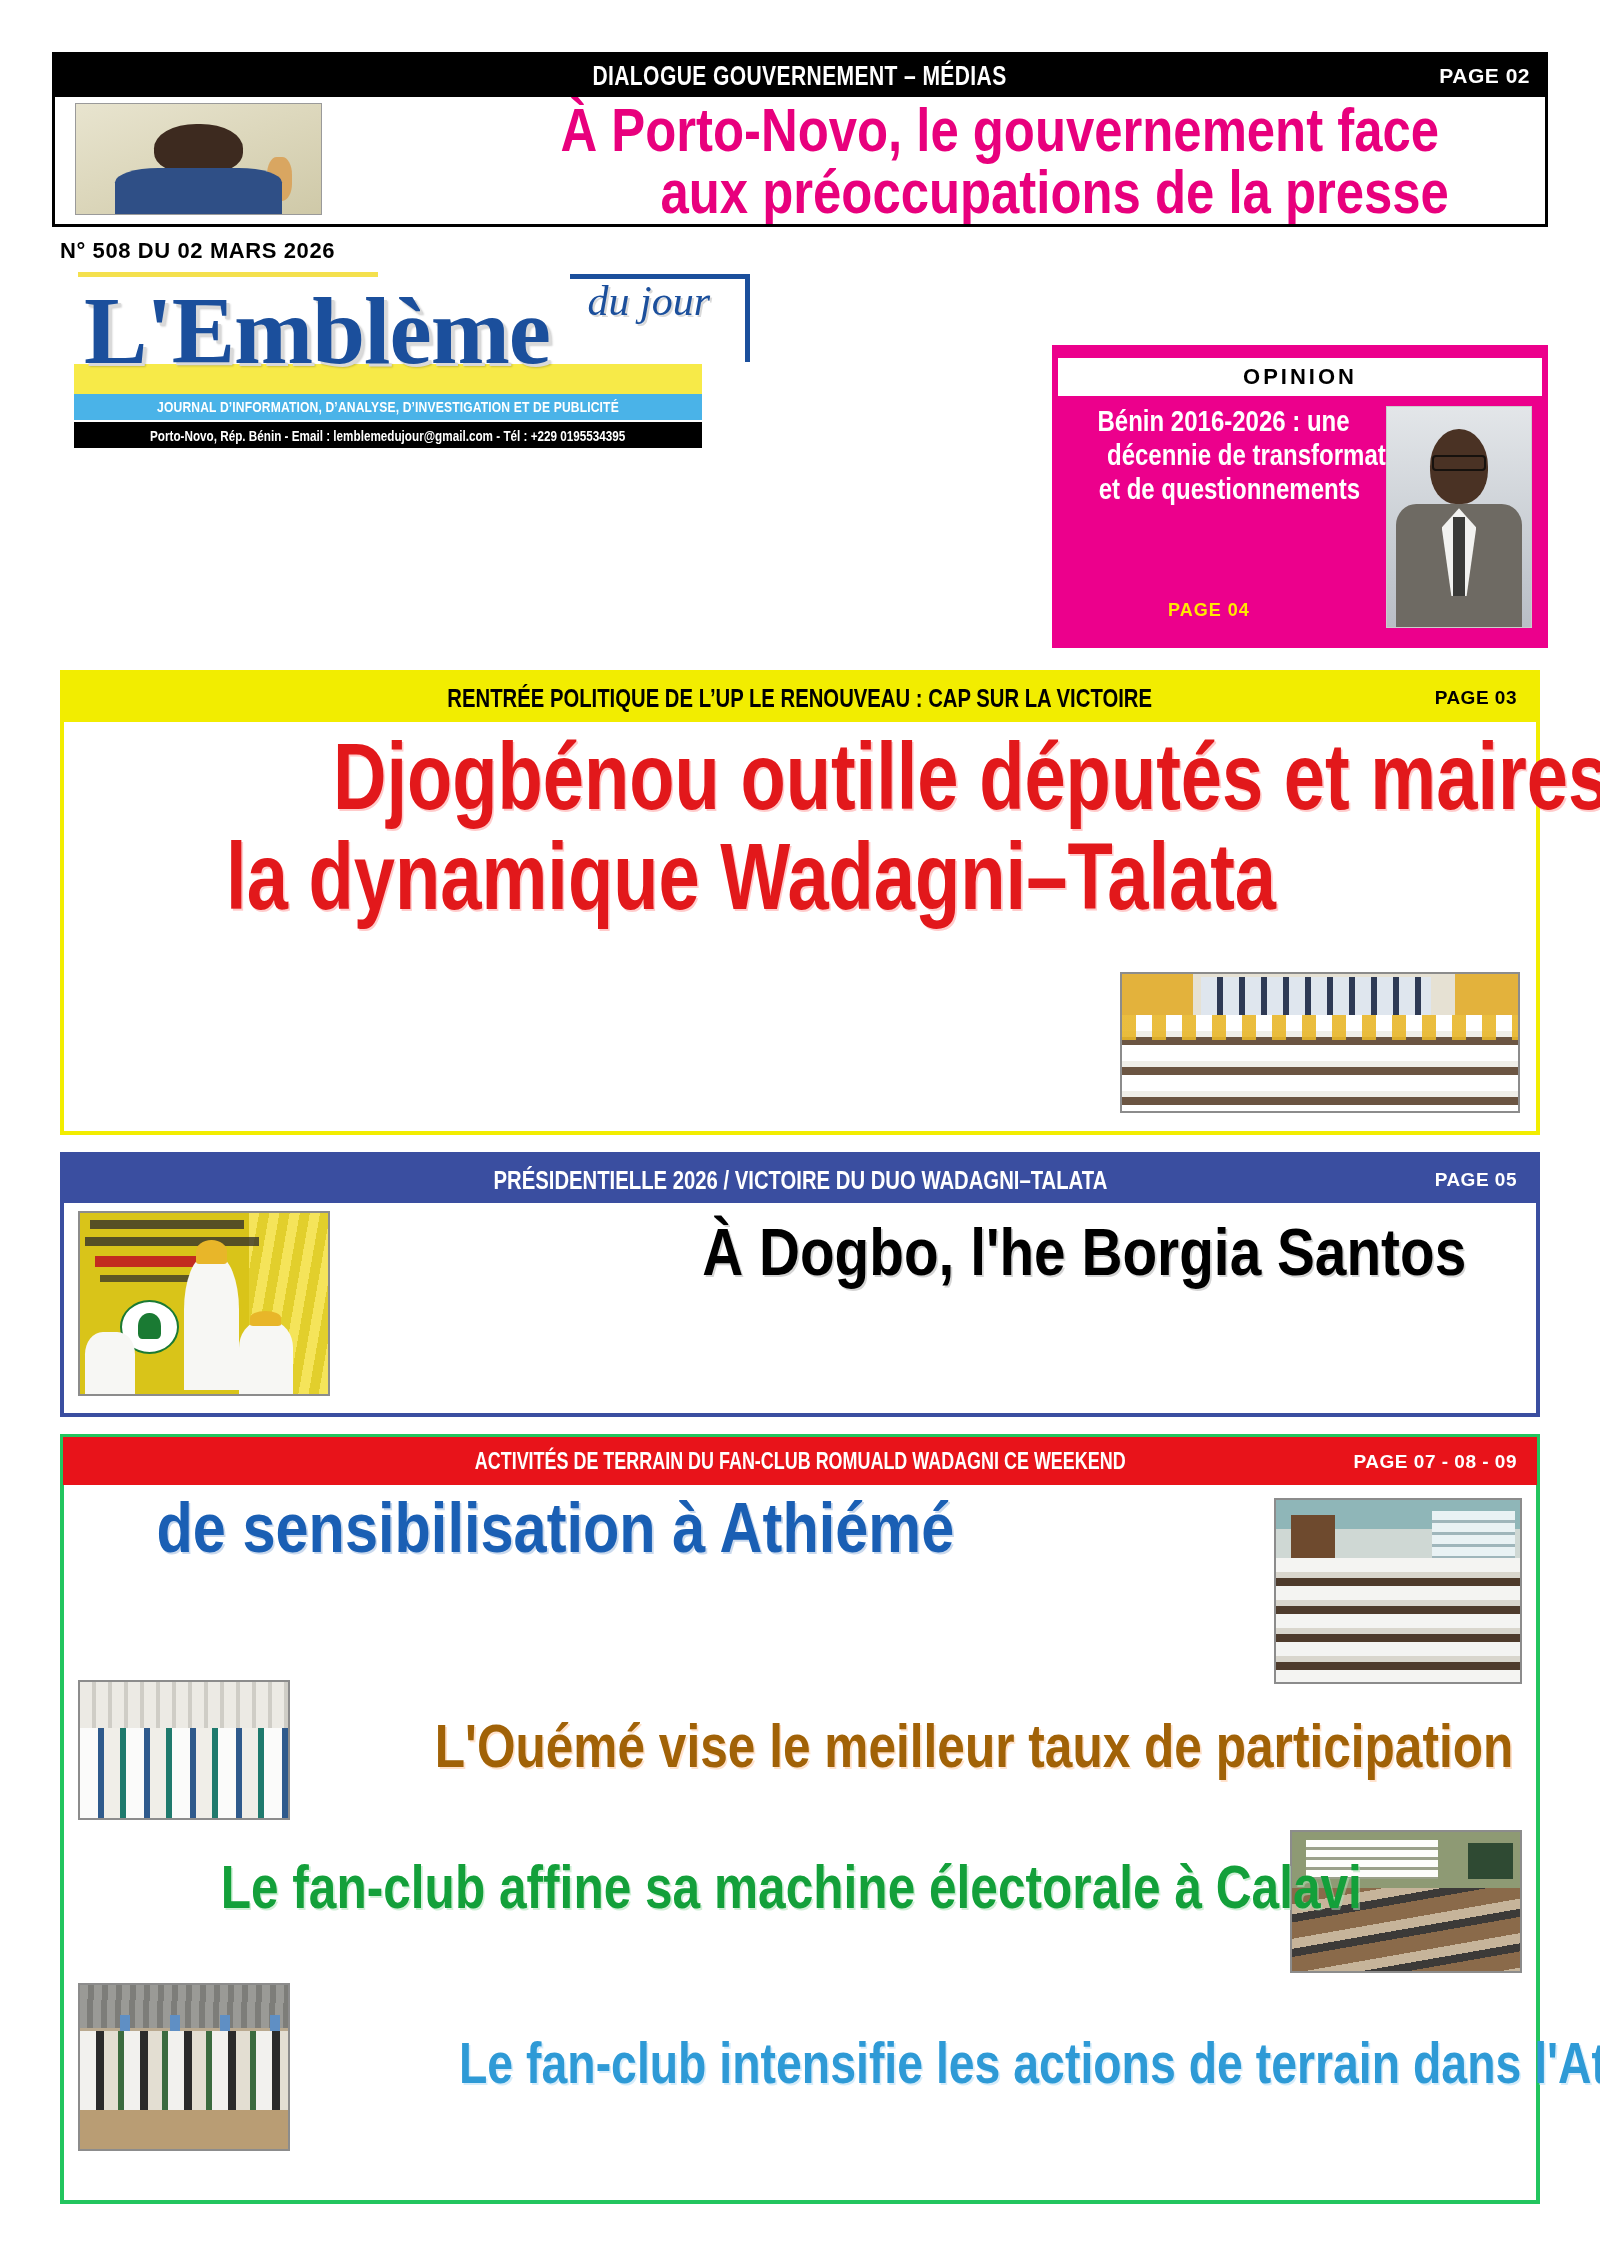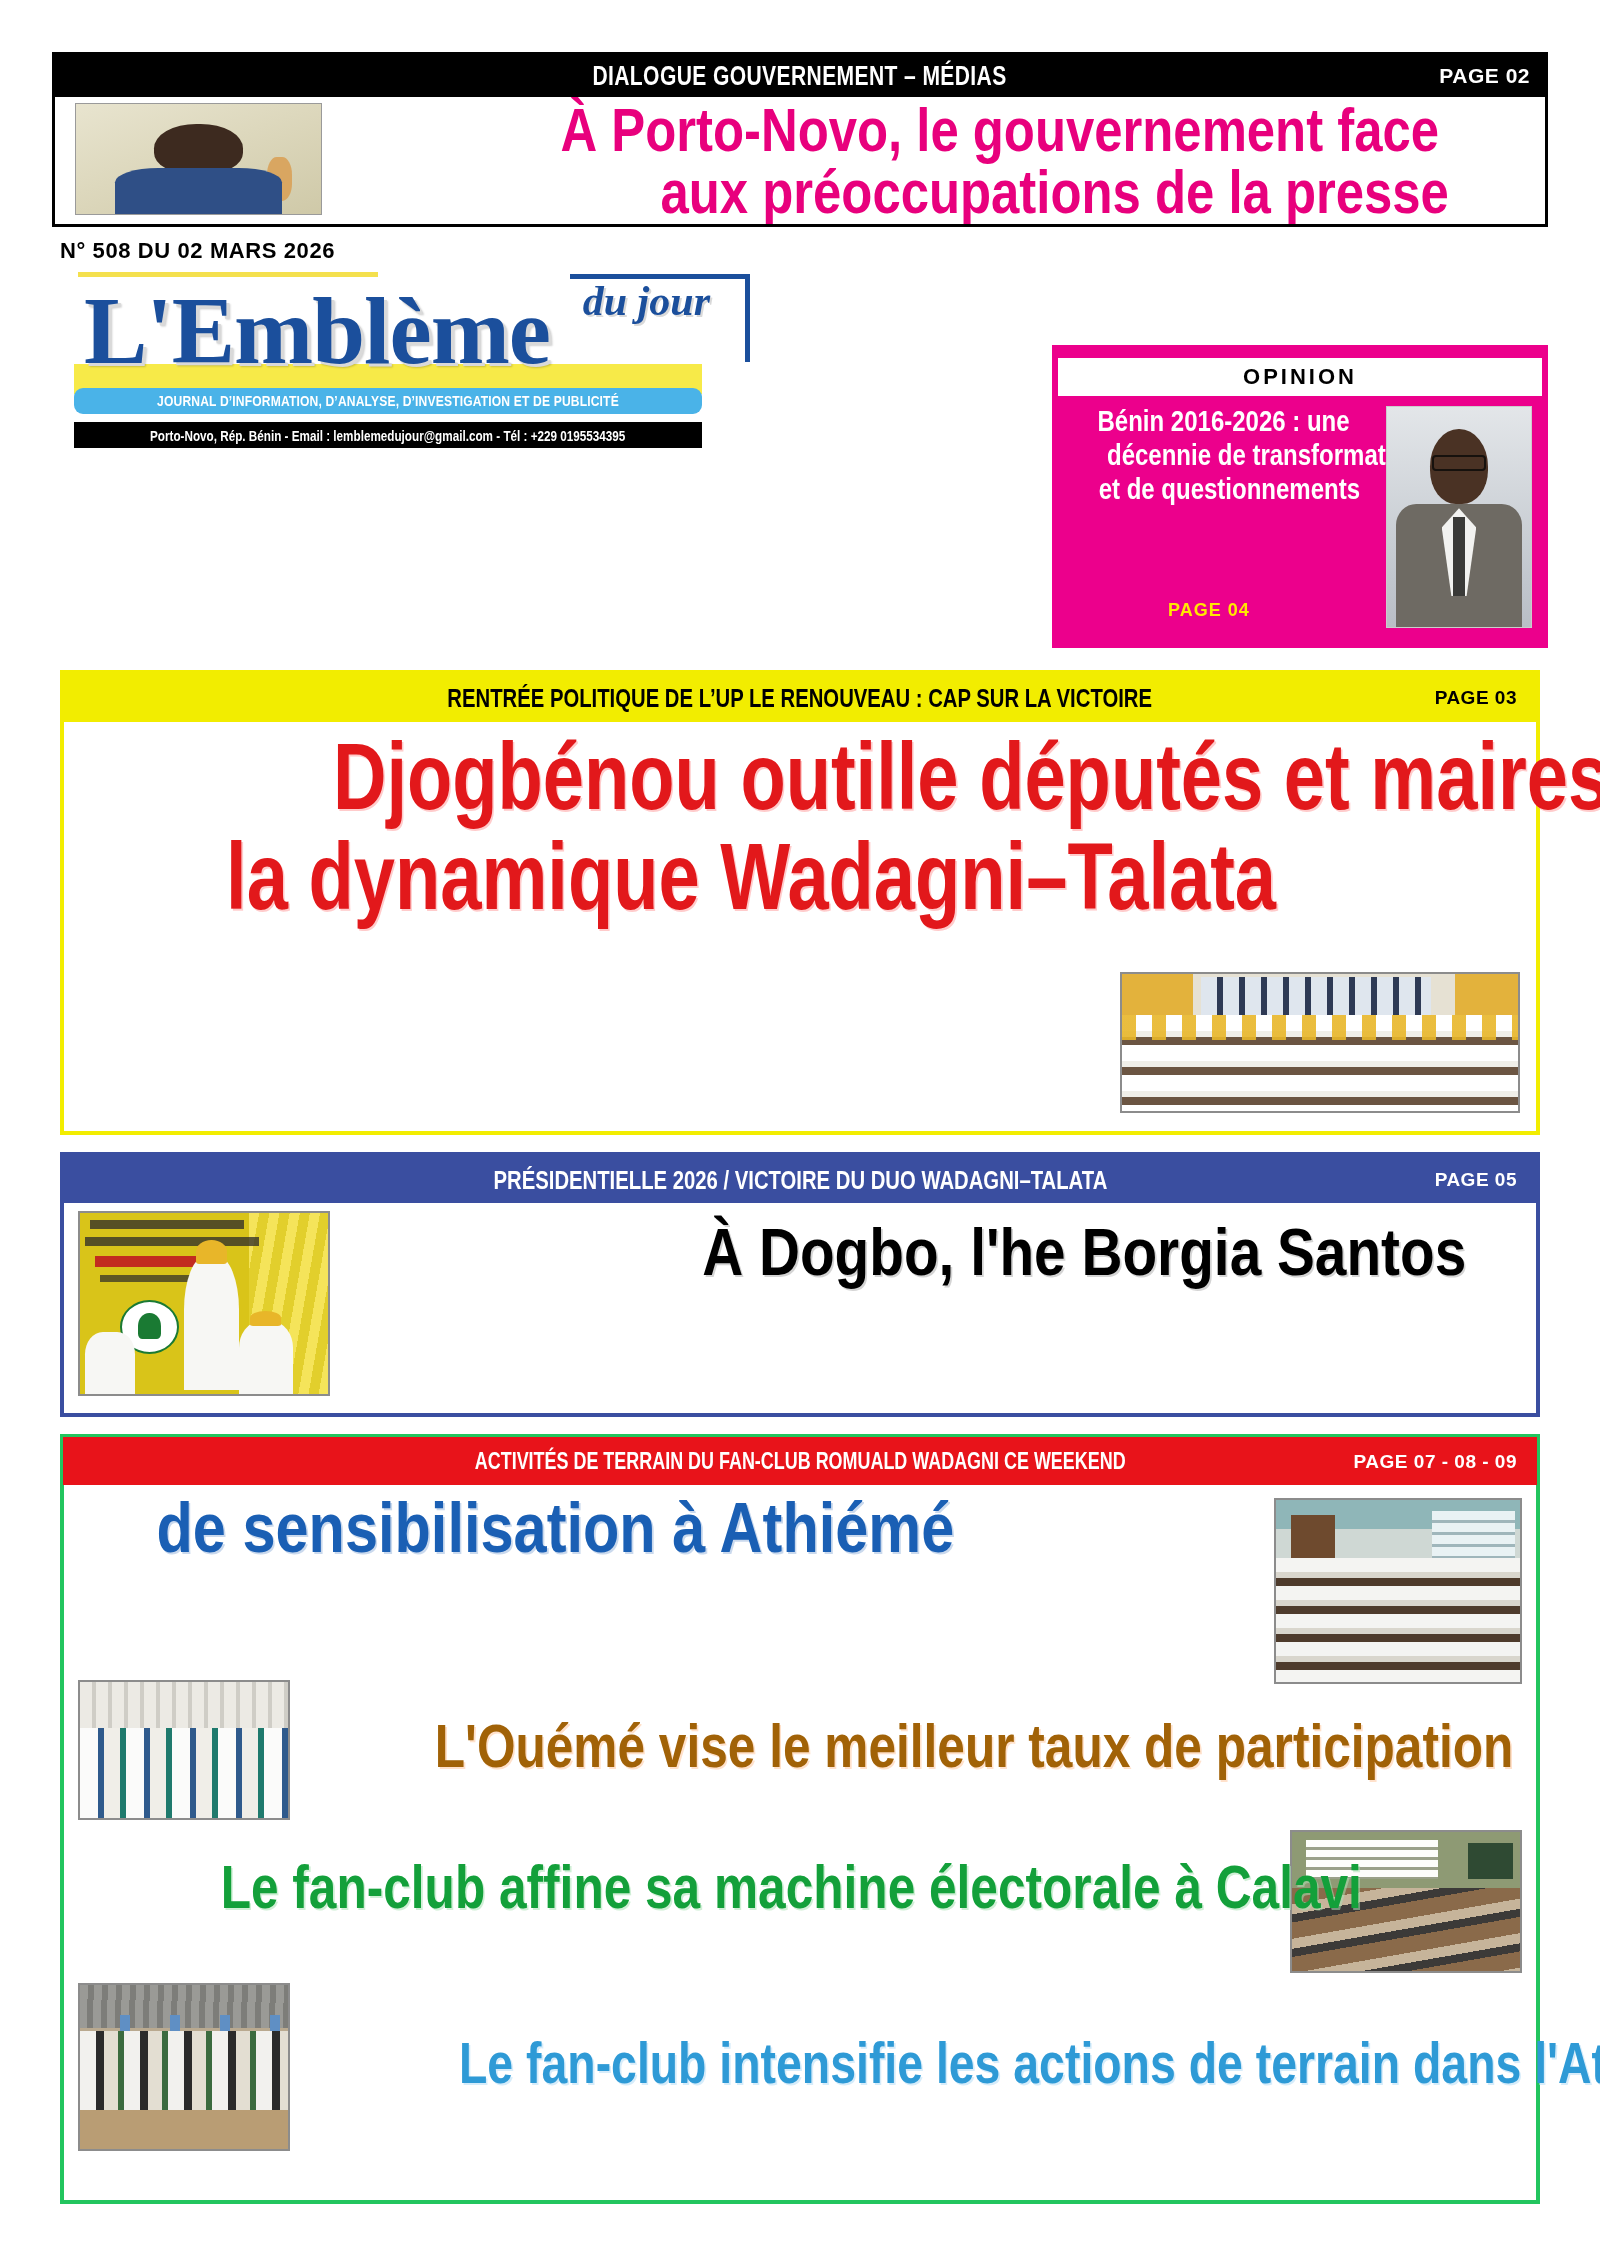--- a/index.html
+++ b/index.html
@@ -128,36 +128,36 @@
     white-space: nowrap;
     z-index: 3;
   }
   .mast-sub {
     position: absolute;
     right: 4px; top: 0px;
     font-size: 42px;
     line-height: 42px;
     color: #1b4f9c;
     font-family: "Liberation Serif", serif;
-    font-weight: bold;
+    font-weight: normal;
     font-style: italic;
     text-shadow: 2px 2px 0 #d9d9d9;
     white-space: nowrap;
     z-index: 4;
   }
   .mast-tagline {
     position: absolute;
-    left: 14px; top: 116px;
+    left: 14px; top: 122px;
     width: 628px; height: 26px;
     background: #4ab3e8;
     color: #ffffff;
     font-size: 15.5px;
     font-weight: bold;
     letter-spacing: .2px;
-    display: flex; align-items: center; justify-content: center; border-radius: 9px;
+    display: flex; align-items: center; justify-content: center;
   }
   .mast-contact {
     position: absolute;
     left: 14px; top: 150px;
     width: 628px; height: 26px;
     background: #000000;
     color: #ffffff;
     font-size: 15px;
     font-weight: bold;
     display: flex; align-items: center; justify-content: center;

